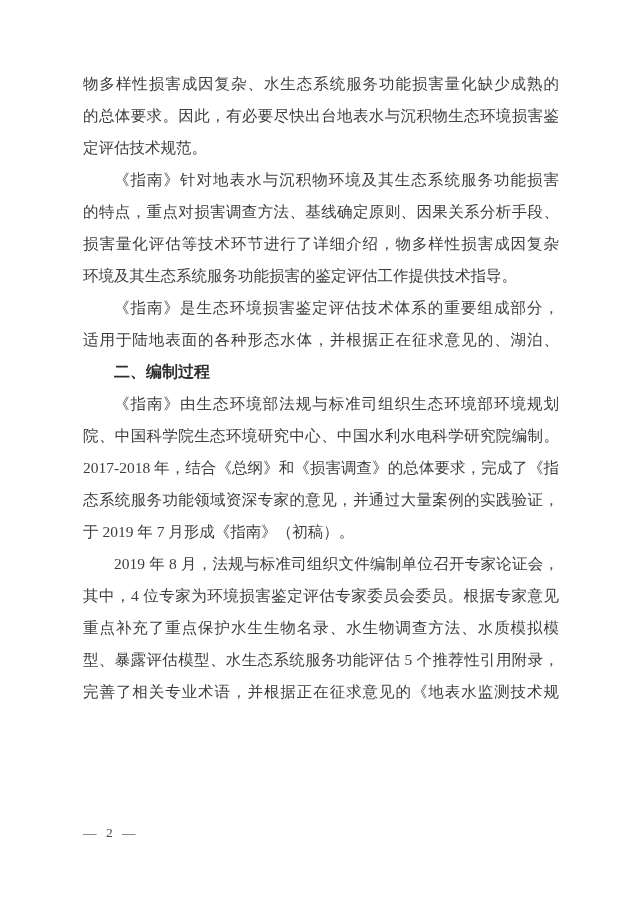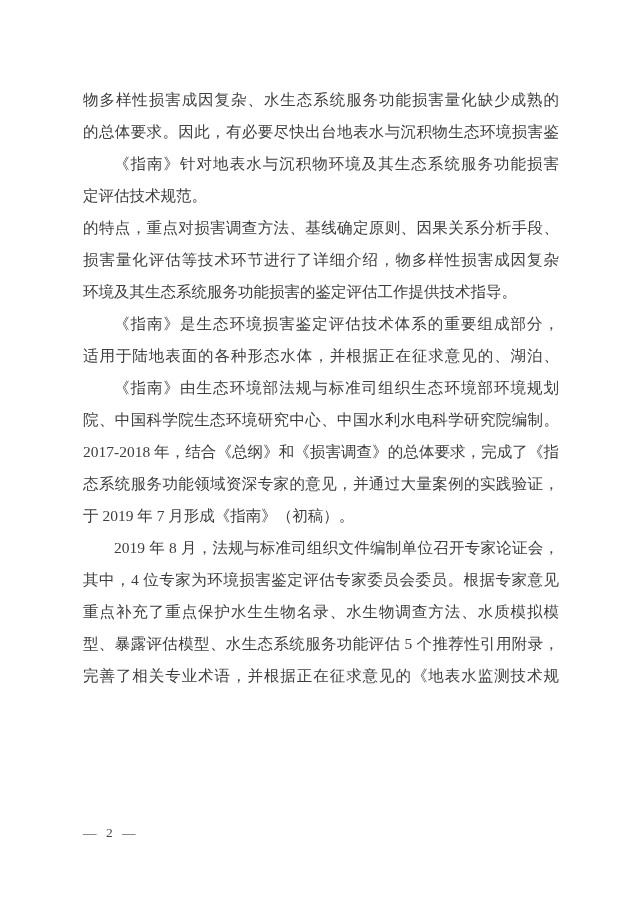--- a/index.html
+++ b/index.html
@@ -10,21 +10,21 @@
     position: relative;
     width: 640px;
     height: 905px;
     background: #ffffff;
     overflow: hidden;
   }
 
   .textblock {
     position: absolute;
     left: 83px;
-    top: 84px;
+    top: 68px;
     width: 476px;
   }
 
   .line {
     height: 32px;
     line-height: 32px;
     font-size: 15.5px;
     color: #3d3d3d;
     text-align: left;
     overflow: hidden;
@@ -59,27 +59,28 @@
     letter-spacing: 3px;
   }
 </style>
 </head>
 <body>
 
 <div class="page">
   <div class="textblock">
       <div class="line fill">物多样性损害成因复杂、水生态系统服务功能损害量化缺少成熟的</div>
       <div class="line fill">的总体要求。因此，有必要尽快出台地表水与沉积物生态环境损害鉴</div>
+      <div class="line">定评估技术规范。</div>
       <div class="line fill indent">《指南》针对地表水与沉积物环境及其生态系统服务功能损害</div>
-      <div class="line">定评估技术规范。</div>
       <div class="line fill">的特点，重点对损害调查方法、基线确定原则、因果关系分析手段、</div>
       <div class="line fill">损害量化评估等技术环节进行了详细介绍，物多样性损害成因复杂</div>
       <div class="line">环境及其生态系统服务功能损害的鉴定评估工作提供技术指导。</div>
       <div class="line fill indent">《指南》是生态环境损害鉴定评估技术体系的重要组成部分，</div>
       <div class="line fill">适用于陆地表面的各种形态水体，并根据正在征求意见的、湖泊、</div>
+      <div class="line indent heading">二、编制过程</div>
       <div class="line fill indent">《指南》由生态环境部法规与标准司组织生态环境部环境规划</div>
       <div class="line fill">院、中国科学院生态环境研究中心、中国水利水电科学研究院编制。</div>
       <div class="line fill">2017-2018 年，结合《总纲》和《损害调查》的总体要求，完成了《指</div>
       <div class="line fill">态系统服务功能领域资深专家的意见，并通过大量案例的实践验证，</div>
       <div class="line">于 2019 年 7 月形成《指南》（初稿）。</div>
       <div class="line fill indent">2019 年 8 月，法规与标准司组织文件编制单位召开专家论证会，</div>
       <div class="line fill">其中，4 位专家为环境损害鉴定评估专家委员会委员。根据专家意见</div>
       <div class="line fill">重点补充了重点保护水生生物名录、水生物调查方法、水质模拟模</div>
       <div class="line fill">型、暴露评估模型、水生态系统服务功能评估 5 个推荐性引用附录，</div>
       <div class="line fill">完善了相关专业术语，并根据正在征求意见的《地表水监测技术规</div>

